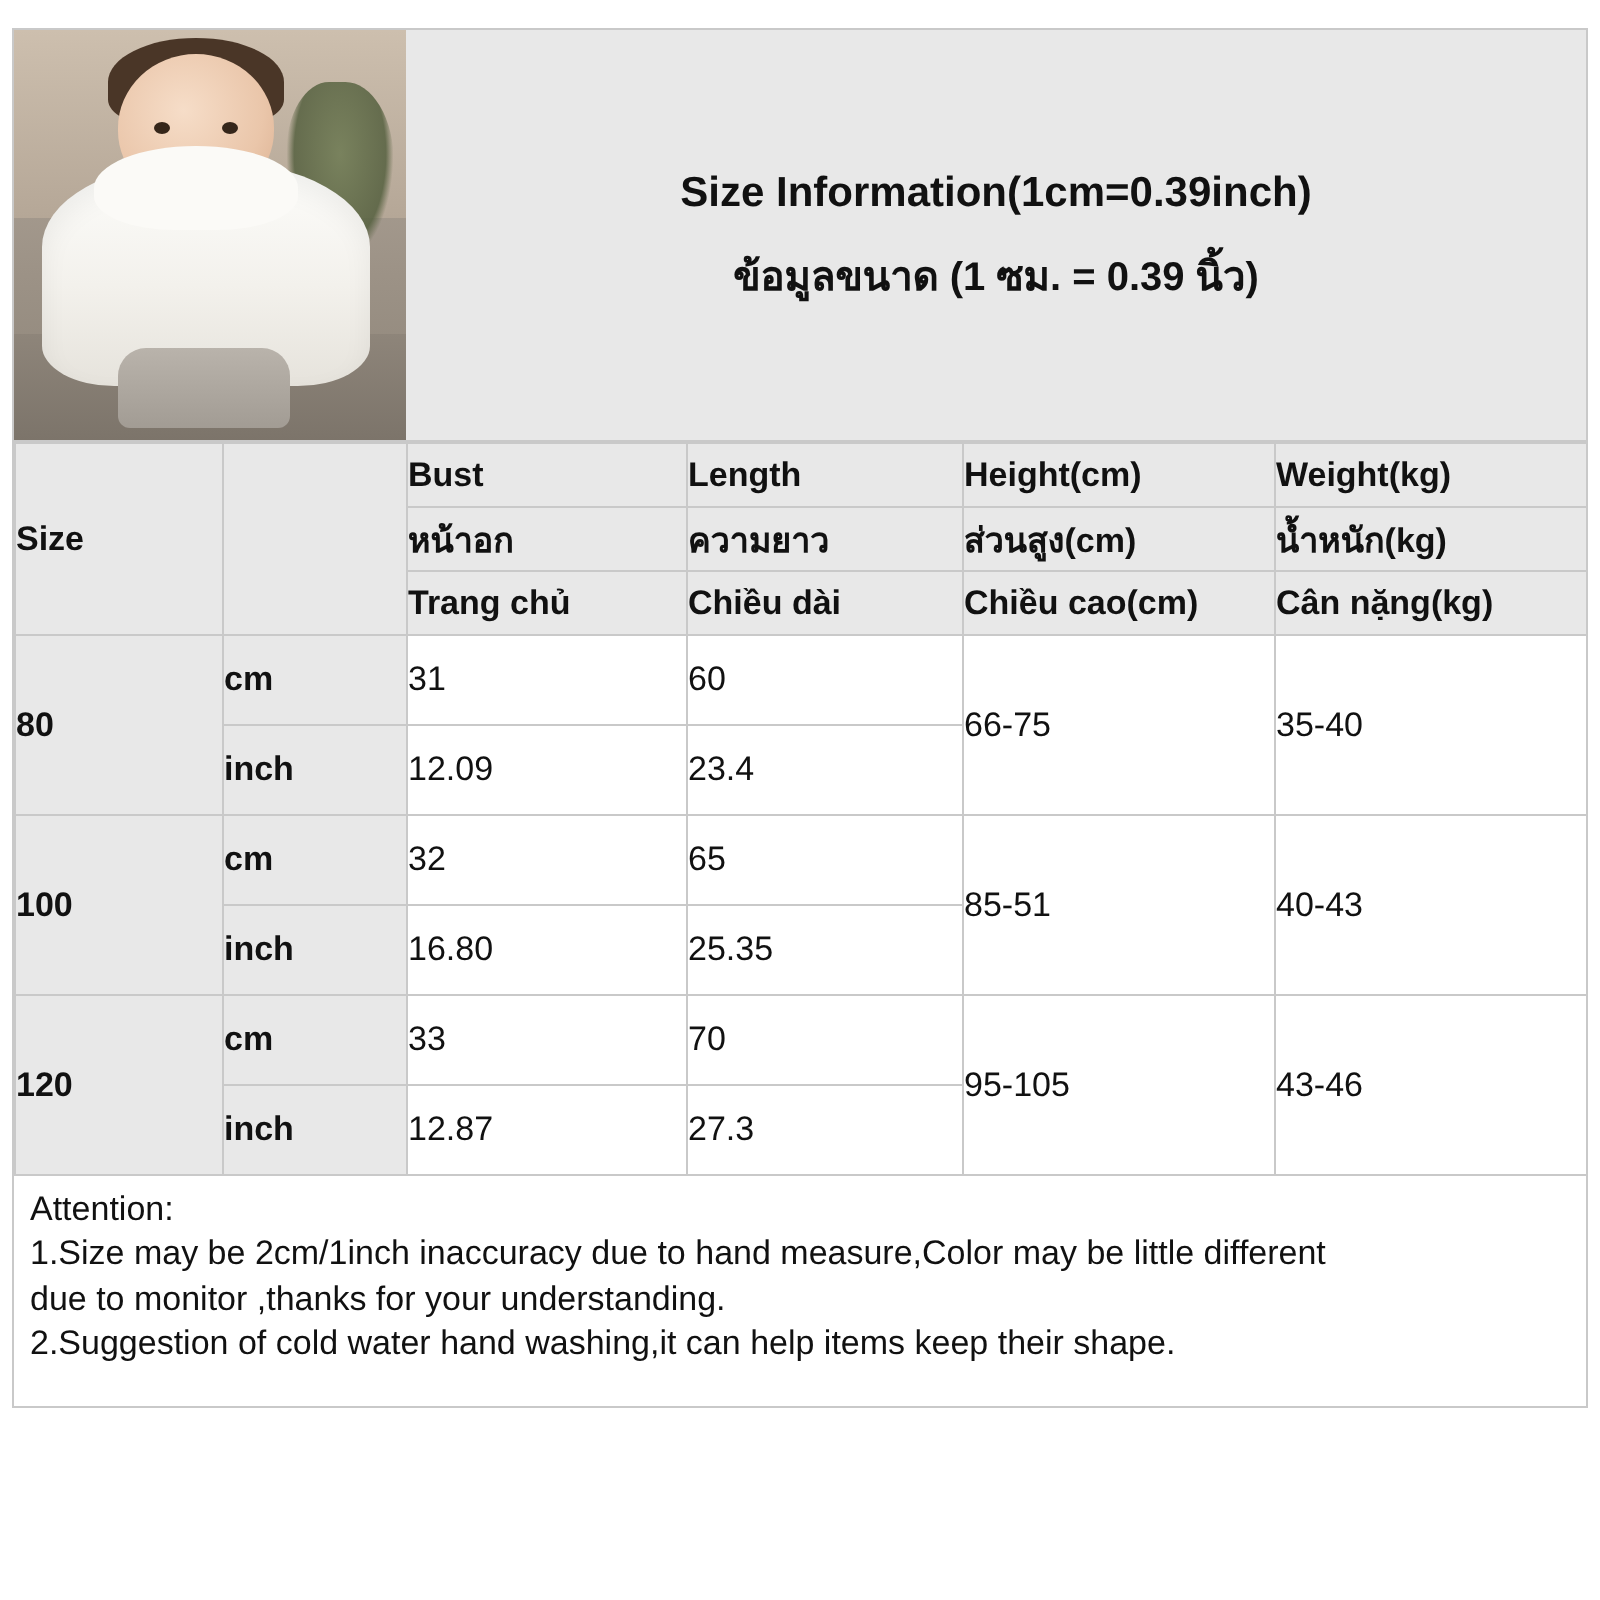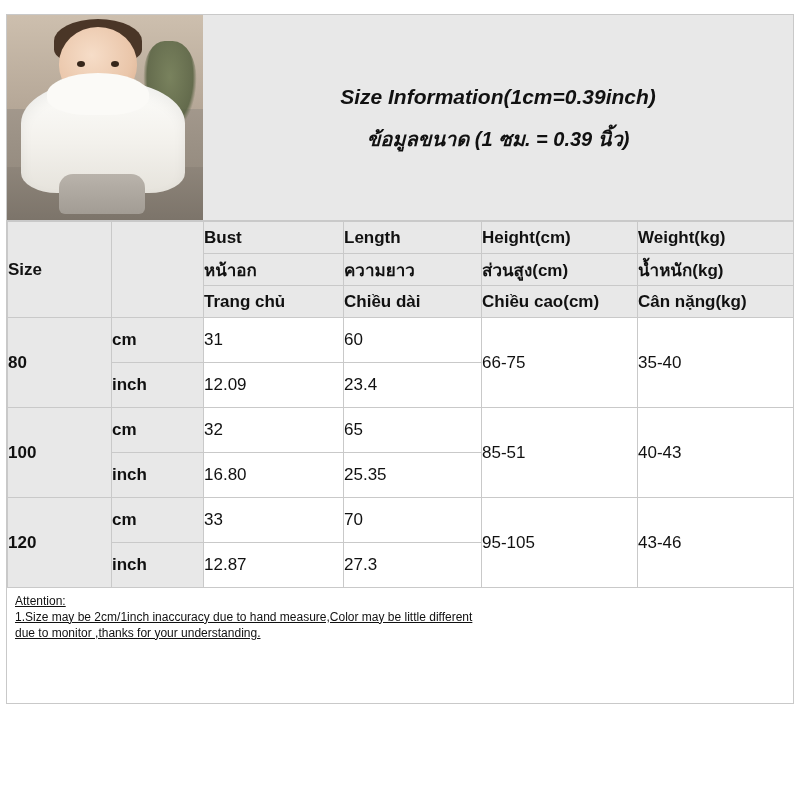--- a/index.html
+++ b/index.html
@@ -29,21 +29,20 @@
     border: 1px solid #c9c9c9;
     box-sizing: border-box;
     background: #ffffff;
   }
   
   .top-band {
     display: flex;
     height: 206px;
     border-bottom: 1px solid #c9c9c9;
     box-sizing: border-box;
-    font-style: italic;
   }
   .photo {
     width: 196px;
     height: 100%;
     position: relative;
     overflow: hidden;
     background: #c9bfb4;
     flex: 0 0 196px;
   }
   .photo .bg {
@@ -201,24 +200,23 @@
     font-size: 19px;
   }
   .span-cell {
     background: #ffffff;
     font-size: 19px;
   }
 
   
   .attention {
     padding: 6px 8px 8px 8px;
-    font-size: 12px;
+    font-size: 17px;
     line-height: 1.32;
     color: #111;
-    text-decoration: underline;
   }
   .attention .ln { white-space: nowrap; }
 </style>
 </head>
 <body>
 
 <div class="page">
   <div class="chart-wrap">
 
     <div class="top-band">
@@ -314,16 +312,17 @@
           <td class="val-cell">12.87</td>
           <td class="val-cell">27.3</td>
         </tr>
       </tbody>
     </table>
 
     <div class="attention">
       <div class="ln">Attention:</div>
       <div class="ln">1.Size may be 2cm/1inch inaccuracy due to hand measure,Color may be little different</div>
       <div class="ln">due to monitor ,thanks for your understanding.</div>
+      <div class="ln">2.Suggestion of cold water hand washing,it can help items keep their shape.</div>
     </div>
 
   </div>
 </div>
 
 </body></html>

